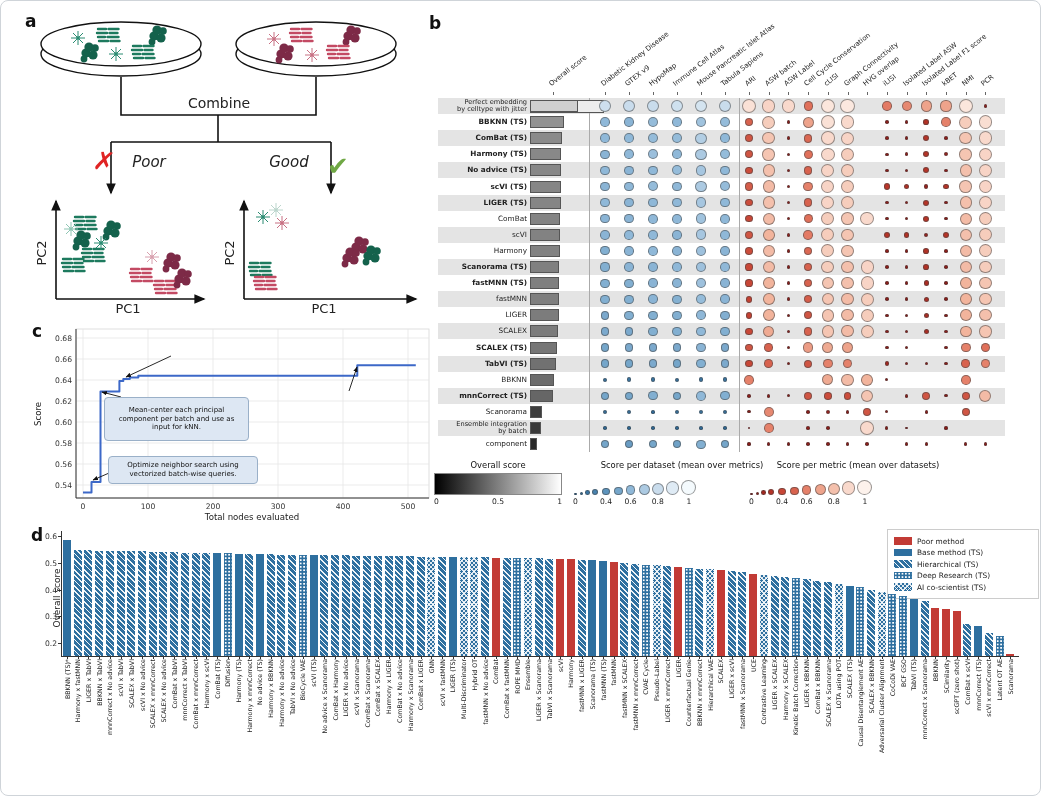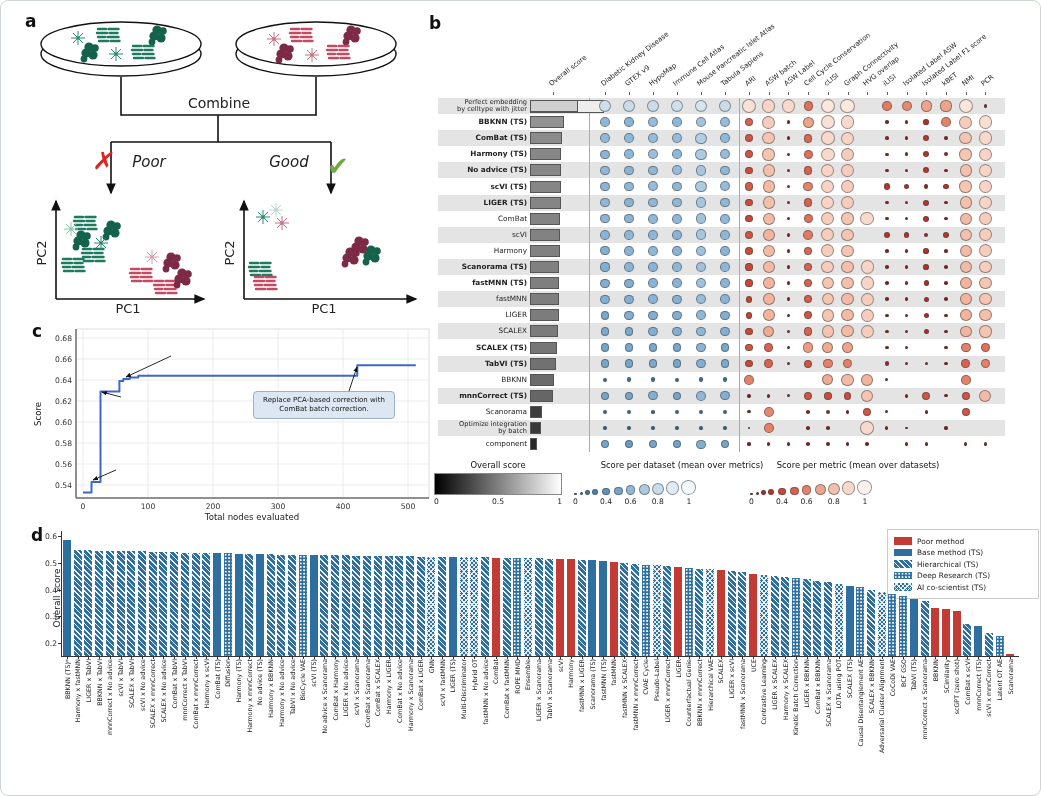--- a/index.html
+++ b/index.html
@@ -691,21 +691,21 @@
     <div class="dot" style="left: 721.955px; top: 408.855px; width: 4.09px; height: 4.09px; background: rgb(52, 111, 156);"></div>
     <div class="dot" style="left: 746.396px; top: 409.296px; width: 3.208px; height: 3.208px; background: rgb(138, 25, 21);"></div>
     <div class="dot" style="left: 762.694px; top: 405.894px; width: 10.012px; height: 10.012px; background: rgb(230, 136, 113);"></div>
     <div class="dot" style="left: 805.37px; top: 409.17px; width: 3.46px; height: 3.46px; background: rgb(142, 27, 23);"></div>
     <div class="dot" style="left: 824.755px; top: 408.855px; width: 4.09px; height: 4.09px; background: rgb(152, 33, 27);"></div>
     <div class="dot" style="left: 844.77px; top: 409.17px; width: 3.46px; height: 3.46px; background: rgb(142, 27, 23);"></div>
     <div class="dot" style="left: 862.265px; top: 406.965px; width: 7.87px; height: 7.87px; background: rgb(208, 85, 67);"></div>
     <div class="dot" style="left: 884.296px; top: 409.296px; width: 3.208px; height: 3.208px; background: rgb(138, 25, 21);"></div>
     <div class="dot" style="left: 923.57px; top: 409.17px; width: 3.46px; height: 3.46px; background: rgb(142, 27, 23);"></div>
     <div class="dot" style="left: 960.765px; top: 406.965px; width: 7.87px; height: 7.87px; background: rgb(208, 85, 67);"></div>
-    <div class="rowlabel" style="left: 434px; top: 420px; font-size: 6.6px;">Optimize integration
+    <div class="rowlabel" style="left: 434px; top: 420px; font-size: 6.6px;">Ensemble integration
 by batch</div>
     <div class="obar" style="left: 529px; top: 421px; width: 11.2px; background: rgb(57, 57, 57);"></div>
     <div class="dot" style="left: 602.27px; top: 425.27px; width: 3.46px; height: 3.46px; background: rgb(45, 104, 150);"></div>
     <div class="dot" style="left: 626.27px; top: 425.27px; width: 3.46px; height: 3.46px; background: rgb(45, 104, 150);"></div>
     <div class="dot" style="left: 650.27px; top: 425.27px; width: 3.46px; height: 3.46px; background: rgb(45, 104, 150);"></div>
     <div class="dot" style="left: 674.27px; top: 425.27px; width: 3.46px; height: 3.46px; background: rgb(45, 104, 150);"></div>
     <div class="dot" style="left: 698.144px; top: 425.144px; width: 3.712px; height: 3.712px; background: rgb(47, 106, 153);"></div>
     <div class="dot" style="left: 722.27px; top: 425.27px; width: 3.46px; height: 3.46px; background: rgb(45, 104, 150);"></div>
     <div class="dot" style="left: 746.522px; top: 425.522px; width: 2.956px; height: 2.956px; background: rgb(134, 22, 20);"></div>
     <div class="dot" style="left: 762.82px; top: 422.12px; width: 9.76px; height: 9.76px; background: rgb(229, 129, 106);"></div>
@@ -810,22 +810,25 @@
       <text x="223" y="201" text-anchor="middle" font-size="8.6" fill="#222">Total nodes evaluated</text>
       <text x="12" y="95" text-anchor="middle" font-size="8.6" fill="#222" transform="rotate(-90 12 95)">Score</text>
       <marker id="ca" markerWidth="7" markerHeight="7" refX="5.5" refY="2.5" orient="auto">
         <path d="M0,0 L6,2.5 L0,5 z" fill="#111"></path>
       </marker>
       <line x1="142" y1="37" x2="97" y2="58" stroke="#111" stroke-width="0.9" marker-end="url(#ca)"></line>
       <line x1="92" y1="78" x2="73" y2="73" stroke="#111" stroke-width="0.9" marker-end="url(#ca)"></line>
       <line x1="87" y1="151" x2="64" y2="161" stroke="#111" stroke-width="0.9" marker-end="url(#ca)"></line>
       <line x1="320" y1="72" x2="328" y2="48" stroke="#111" stroke-width="0.9" marker-end="url(#ca)"></line>
     </svg>
-    <div class="cAnn" style="left: 252px; top: 390px; width: 142px; height: 28px;">Replace PCA-based correction with
-ComBat batch correction.</div>
+    <div class="cAnn" style="left: 103px; top: 396px; width: 145px; height: 44px;">Mean-center each principal
+component per batch and use as
+input for kNN.</div>
+    <div class="cAnn" style="left: 107px; top: 455px; width: 150px; height: 28px;">Optimize neighbor search using
+vectorized batch-wise queries.</div>
     <div style="position: absolute; left: 60px; top: 530px; width: 1px; height: 125px; background: rgb(51, 51, 51);"></div>
     <div style="position: absolute; left: 60px; top: 655px; width: 958px; height: 1px; background: rgb(51, 51, 51);"></div>
     <div class="tick" style="left: 36px; top: 637.702px; width: 20px; text-align: right;">0.2</div>
     <div style="position: absolute; left: 57px; top: 641.702px; width: 3px; height: 1px; background: rgb(51, 51, 51);"></div>
     <div class="tick" style="left: 36px; top: 611.106px; width: 20px; text-align: right;">0.3</div>
     <div style="position: absolute; left: 57px; top: 615.106px; width: 3px; height: 1px; background: rgb(51, 51, 51);"></div>
     <div class="tick" style="left: 36px; top: 584.511px; width: 20px; text-align: right;">0.4</div>
     <div style="position: absolute; left: 57px; top: 588.511px; width: 3px; height: 1px; background: rgb(51, 51, 51);"></div>
     <div class="tick" style="left: 36px; top: 557.915px; width: 20px; text-align: right;">0.5</div>
     <div style="position: absolute; left: 57px; top: 561.915px; width: 3px; height: 1px; background: rgb(51, 51, 51);"></div>

